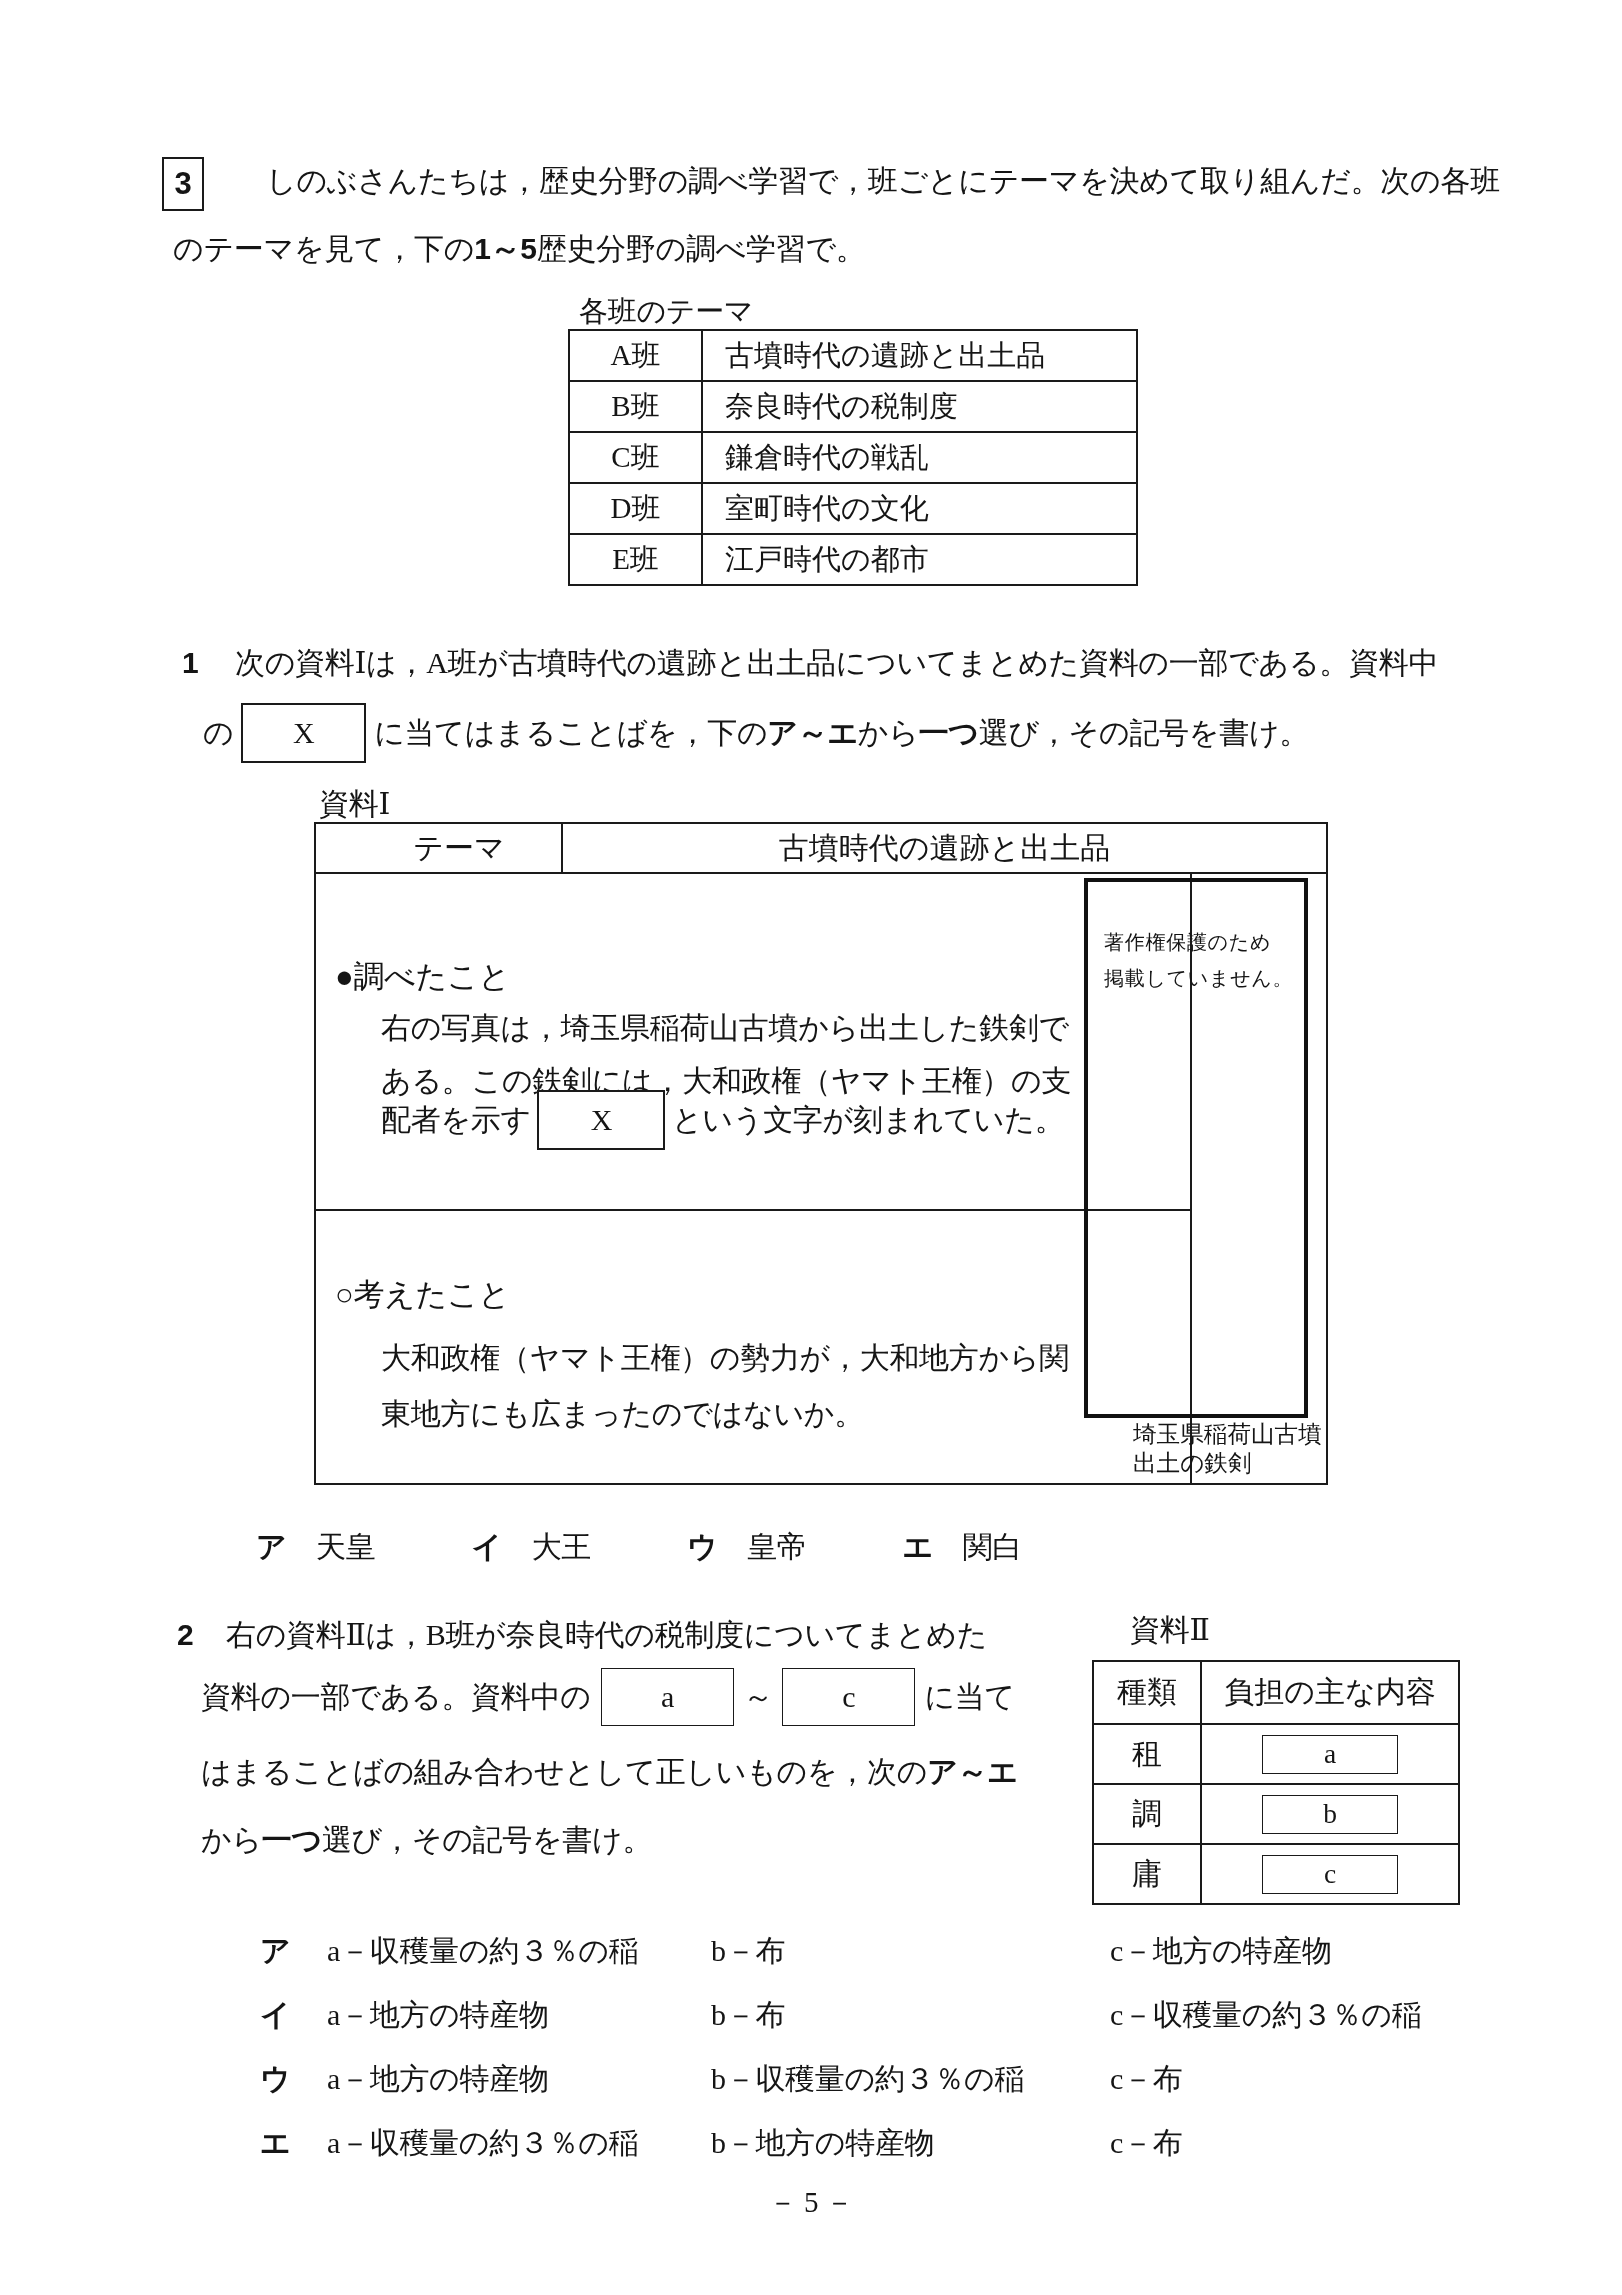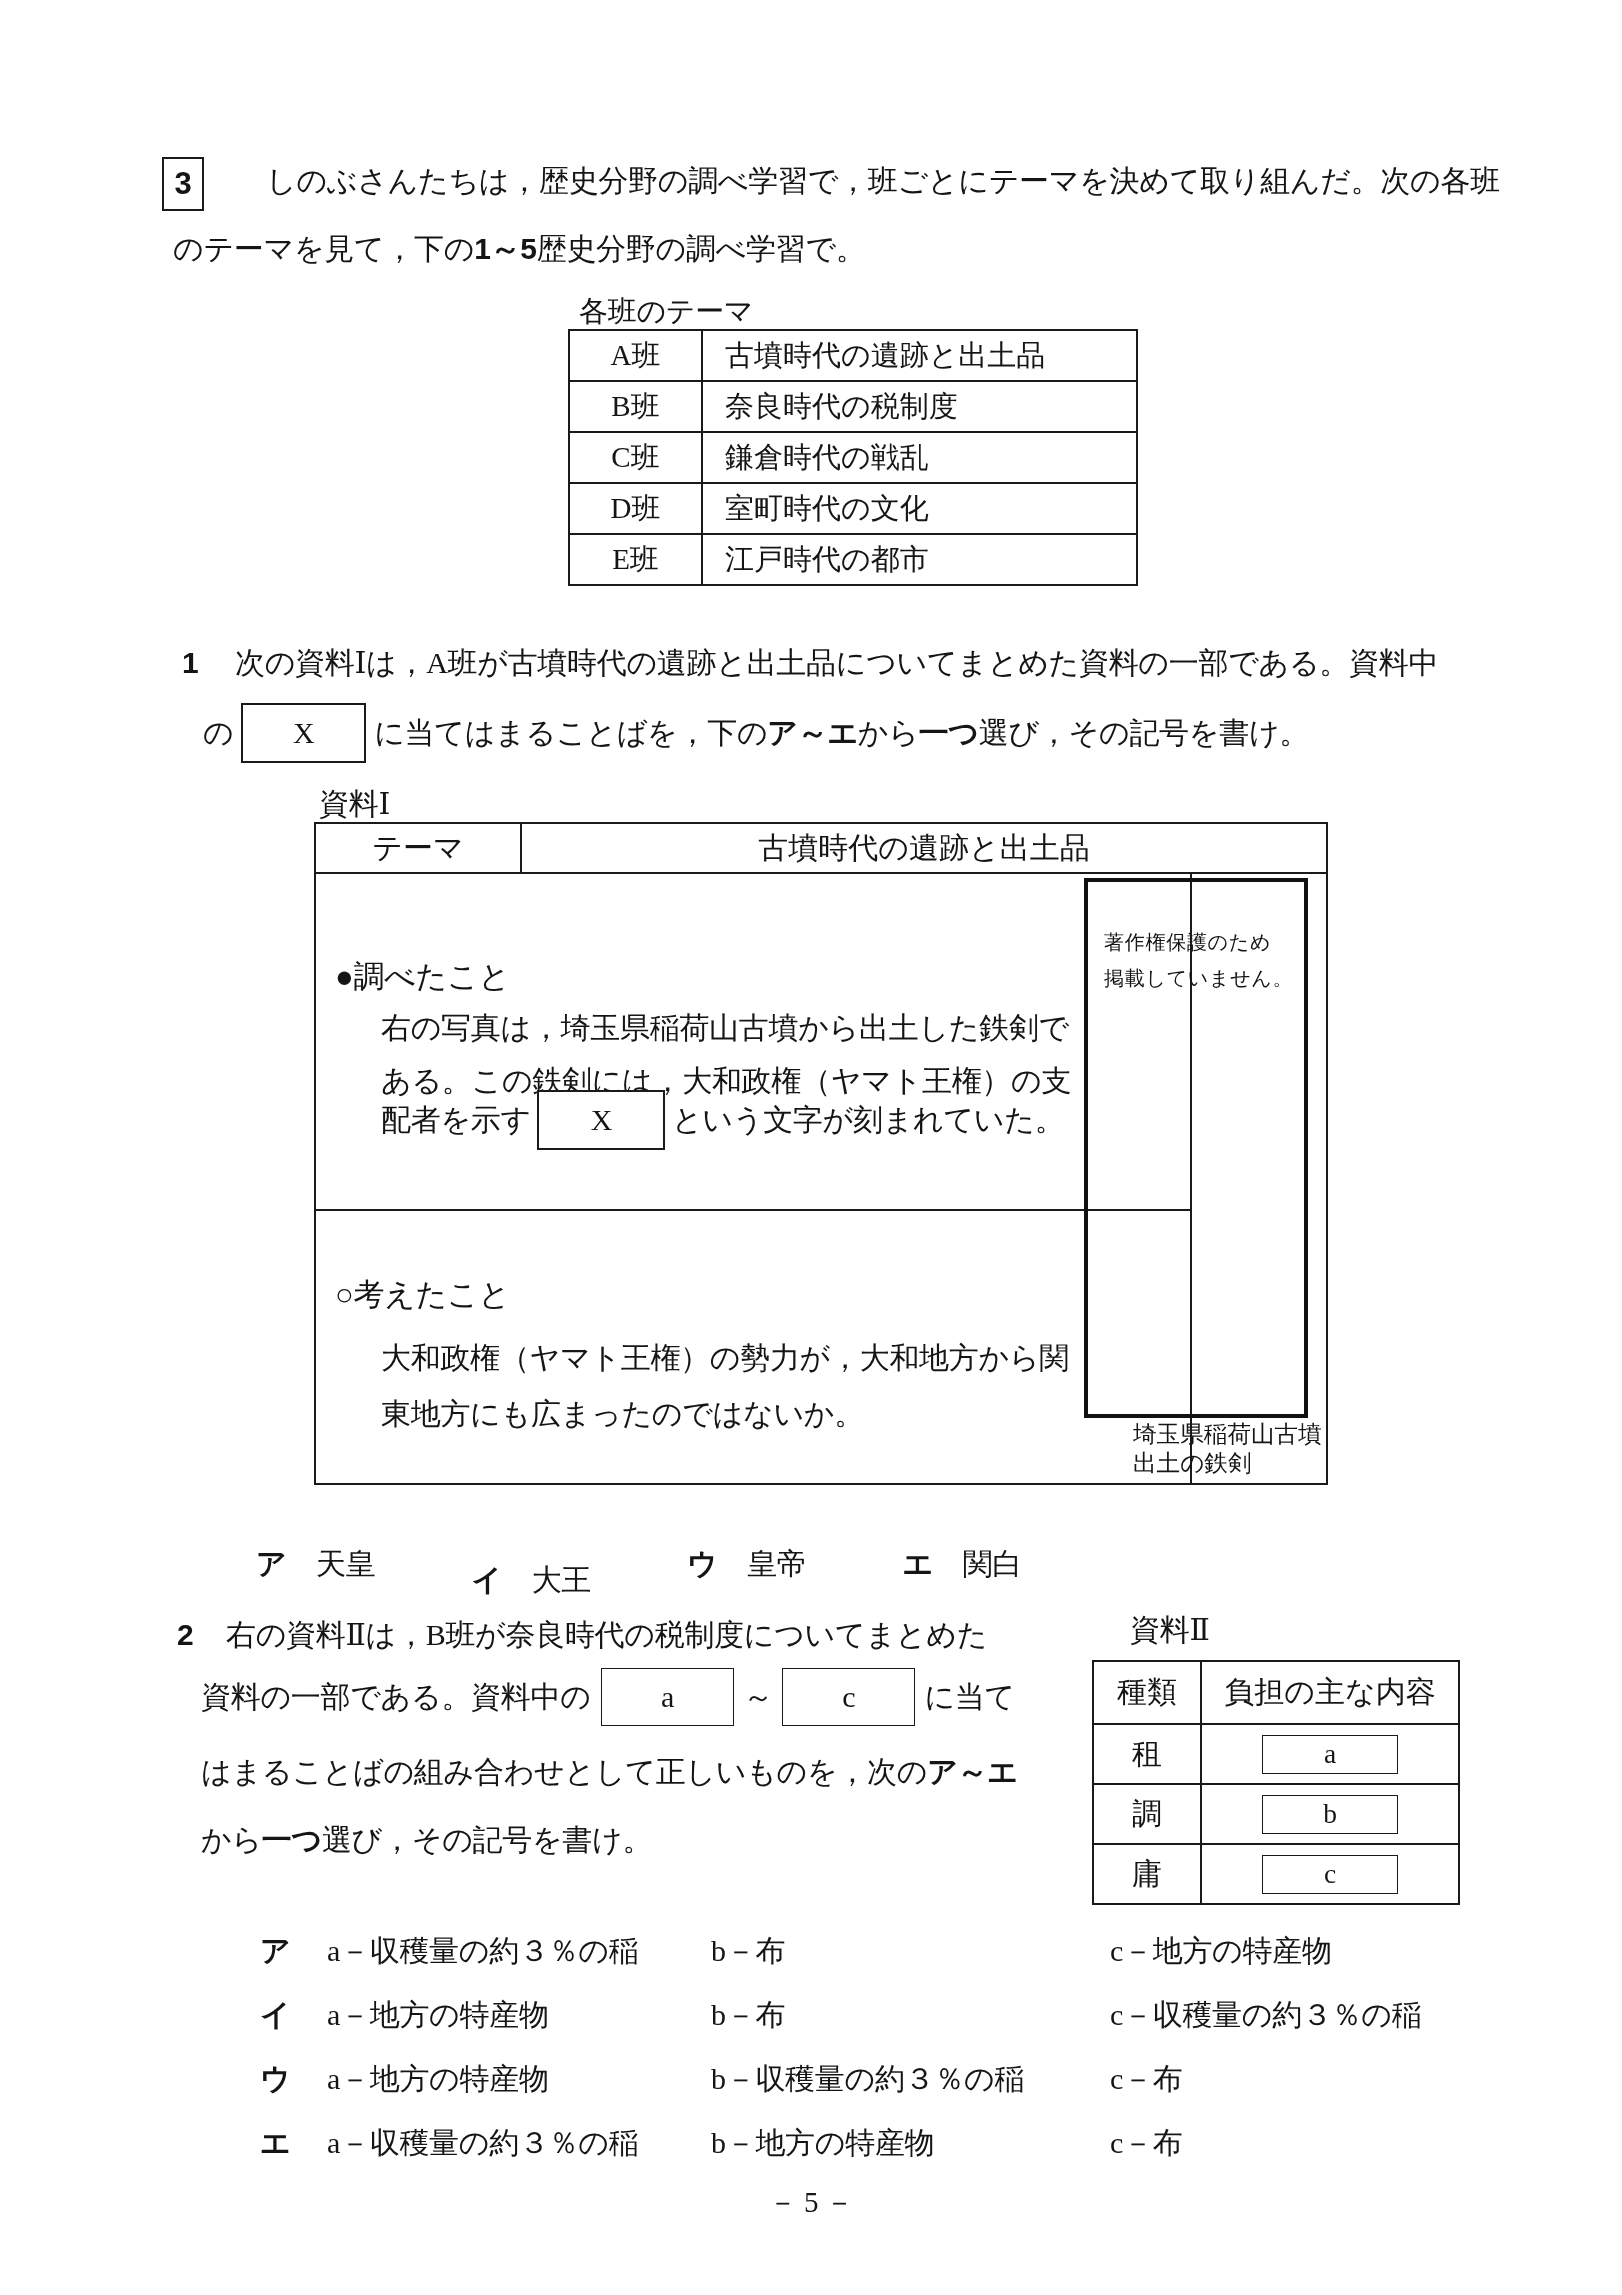--- a/index.html
+++ b/index.html
@@ -22,21 +22,21 @@
   .flexline{display:flex;align-items:center;white-space:nowrap;font-size:30px;letter-spacing:-0.3px;}
   
   table{border-collapse:collapse;}
   .ttable{font-size:29px;}
   .ttable td{border:2px solid #1a1a1a;height:49px;padding:0;}
   .ttable td.c1{width:131px;text-align:center;}
   .ttable td.c2{width:411px;padding-left:22px;}
   
   .s1{border:2px solid #1a1a1a;background:#fff;}
   .s1hdr{position:absolute;top:0;left:0;right:0;height:48px;border-bottom:2px solid #1a1a1a;display:flex;}
-  .s1hk{width:204px;border-right:2px solid #1a1a1a;display:flex;align-items:center;justify-content:center;font-size:30px;}
+  .s1hk{width:204px;border-right:2px solid #1a1a1a;display:flex;align-items:center;justify-content:center;font-size:30px;margin-left:41px;}
   .s1hv{flex:1;display:flex;align-items:center;justify-content:center;font-size:30px;}
   .s1left{position:absolute;top:50px;left:0;width:876px;bottom:0;border-right:2px solid #1a1a1a;box-sizing:border-box;}
   .s1sec1{position:absolute;top:0;left:0;right:0;height:335px;border-bottom:2px solid #1a1a1a;}
   .s1sec2{position:absolute;top:337px;left:0;right:0;bottom:0;}
   .s1photo{position:absolute;top:50px;left:754px;right:0;bottom:0;}
   .pbox{position:absolute;left:14.4px;top:3.9px;width:216px;height:532px;border:4.6px solid #111;}
   .pnotice{padding:42px 0 0 15.7px;font-size:20px;line-height:36px;letter-spacing:0.7px;white-space:nowrap;}
   .pcap{position:absolute;left:63px;top:546px;font-size:23.6px;line-height:29px;white-space:nowrap;}
   
   .s2table{font-size:30px;}
@@ -138,21 +138,21 @@
     </div>
     <div class="pcap">
       <div>埼玉県稲荷山古墳</div>
       <div>出土の鉄剣</div>
     </div>
   </div>
 </div>
 
 <div class="abs flexline" style="left:256px;top:1527px;">
   <span style="margin-right:96px;"><span class="g">ア</span>　<span>天皇</span></span>
-  <span style="margin-right:96px;margin-top:33px;"><span class="g">イ</span>　<span>大王</span></span>
+  <span style="margin-right:96px;"><span class="g">イ</span>　<span>大王</span></span>
   <span style="margin-right:96px;"><span class="g">ウ</span>　<span>皇帝</span></span>
   <span><span class="g">エ</span>　<span>関白</span></span>
 </div>
 
 <div class="abs line g" style="left:177px;top:1616px;">2</div>
 <div class="abs line" style="left:226px;top:1616px;">右の資料Ⅱは，B班が奈良時代の税制度についてまとめた</div>
 <div class="abs flexline" style="left:201px;top:1667px;height:60px;">
   <span>資料の一部である。資料中の</span>
   <span class="blank" style="width:131px;height:56px;margin-left:10.5px;margin-right:9.2px;border-width:1.3px;">
       <span>a</span>

